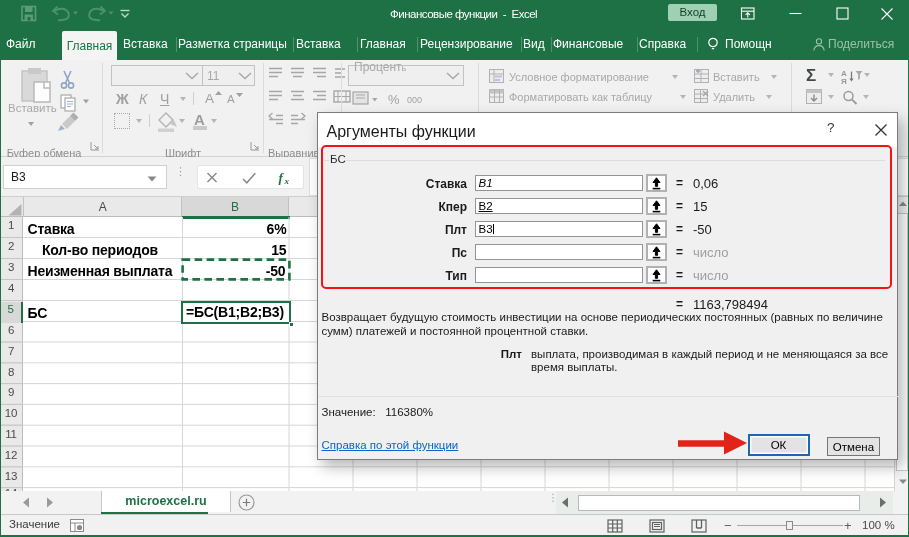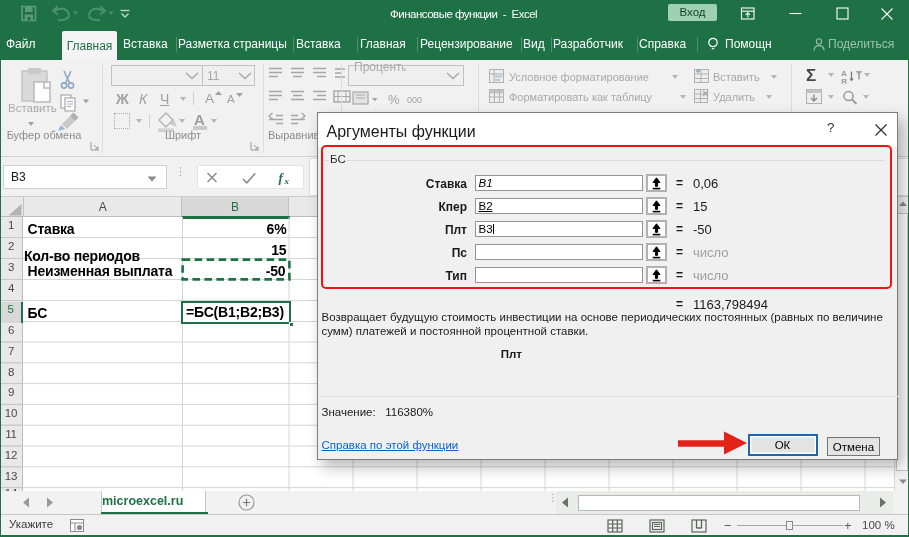--- a/index.html
+++ b/index.html
@@ -7,21 +7,21 @@
   .abs { position:absolute; }
   #app { position:absolute; left:0; top:0; width:909px; height:537px; overflow:hidden; }
   
   #titlebar { left:0; top:0; width:909px; height:28px; background:#1e7145; }
   #tabrow { left:0; top:28px; width:909px; height:32px; background:#1e7145; }
   .tab { position:absolute; top:0; height:32px; line-height:33px; color:#fff; font-size:12px; text-align:left; }
   .tabsep { position:absolute; top:9px; height:15px; width:1px; background:rgba(255,255,255,0.22); }
   #activetab { position:absolute; left:62px; top:3px; width:55px; height:29px; border-radius:2px 2px 0 0; background:#f5f4f4; color:#1e7145; font-size:12px; text-align:center; line-height:30px; }
   
   #ribbon { left:0; top:60px; width:909px; height:97px; background:#f1f1f1; border-bottom:1px solid #d2d2d2; }
-  .glabel { position:absolute; font-size:11px; color:#8c8c8c; top:69px; }
+  .glabel { position:absolute; font-size:11px; color:#8c8c8c; top:87px; }
   .gsep { position:absolute; top:3px; height:90px; width:1px; background:#dcdcdc; }
   .rtext { position:absolute; font-size:11px; color:#a8a8a8; white-space:nowrap; }
   .combo { position:absolute; background:#efefef; border:1px solid #c2c2c2; }
   .darr { position:absolute; width:0; height:0; border-left:3px solid transparent; border-right:3px solid transparent; border-top:4px solid #a0a0a0; }
   
   #fbar { left:0; top:157px; width:909px; height:40px; background:#f1f1f1; border-bottom:1px solid #cfcfcf; }
   
   #grid { left:0; top:197px; width:894px; height:294px; background:#fff; overflow:hidden; }
   .cell { position:absolute; font-size:14px; color:#000; white-space:nowrap; letter-spacing:-0.2px; }
   
@@ -84,21 +84,21 @@
   </div>
   <div class="abs" id="tabrow">
     <div id="activetab">Главная</div>
     <div class="tab" style="left:6px;width:47px;">Файл</div>
     <div class="tab" style="left:123px;width:52px;">Вставка</div>
     <div class="tab" style="left:178px;width:113px;">Разметка страницы</div>
     <div class="tab" style="left:296px;width:59px;">Вставка</div>
     <div class="tab" style="left:360px;width:55px;">Главная</div>
     <div class="tab" style="left:420px;width:99px;">Рецензирование</div>
     <div class="tab" style="left:523px;width:19px;">Вид</div>
-    <div class="tab" style="left:553px;width:83px;">Разработчик</div>
+    <div class="tab" style="left:553px;width:83px;">Финансовые</div>
     <div class="tab" style="left:639px;width:56px;">Справка</div>
     <div class="tab" style="left:725px;width:66px;">Помощн</div>
     <svg class="abs" style="left:705px;top:8px;" width="16" height="17" viewBox="0 0 16 17">
       <g stroke="#ffffff" stroke-width="1.2" fill="none">
         <circle cx="8" cy="6.5" r="4.2"></circle>
         <path d="M6.5 10.5 h3 M6.8 12.6 h2.4"></path>
       </g>
     </svg>
     <div class="tab" style="left:828px;width:70px;opacity:0.55;">Поделиться</div>
     <svg class="abs" style="left:812px;top:9px;opacity:0.55;" width="14" height="15" viewBox="0 0 14 15">
@@ -354,21 +354,21 @@
     <div class="cell" style="left:0;top:148px;width:22px;text-align:center;font-size:11.5px;color:#4a4a4a;">7</div>
     <div class="cell" style="left:0;top:168.5px;width:22px;text-align:center;font-size:11.5px;color:#4a4a4a;">8</div>
     <div class="cell" style="left:0;top:189px;width:22px;text-align:center;font-size:11.5px;color:#4a4a4a;">9</div>
     <div class="cell" style="left:0;top:210px;width:22px;text-align:center;font-size:11.5px;color:#4a4a4a;">10</div>
     <div class="cell" style="left:0;top:231px;width:22px;text-align:center;font-size:11.5px;color:#4a4a4a;">11</div>
     <div class="cell" style="left:0;top:252px;width:22px;text-align:center;font-size:11.5px;color:#4a4a4a;">12</div>
     <div class="cell" style="left:0;top:272.5px;width:22px;text-align:center;font-size:11.5px;color:#4a4a4a;">13</div>
     <div class="cell" style="left:0;top:290px;width:22px;text-align:center;font-size:11.5px;color:#4a4a4a;">14</div>
 
     <div class="cell" style="left:27.5px;top:24px;font-weight:bold;">Ставка</div>
-    <div class="cell" style="left:24px;top:45px;font-weight:bold;margin-top:6px;">Кол-во периодов</div>
+    <div class="cell" style="left:42px;top:45px;font-weight:bold;">Кол-во периодов</div>
     <div class="cell" style="left:27.5px;top:66px;font-weight:bold;">Неизменная выплата</div>
     <div class="cell" style="left:27.5px;top:107.5px;font-weight:bold;">БС</div>
     <div class="cell" style="left:182.4px;top:24px;width:104px;text-align:right;font-weight:bold;">6%</div>
     <div class="cell" style="left:182.4px;top:45px;width:104px;text-align:right;font-weight:bold;">15</div>
     <div class="cell" style="left:182.4px;top:66px;width:103px;text-align:right;font-weight:bold;">-50</div>
 
     <svg class="abs" style="left:181px;top:61px" width="110" height="23" viewBox="0 0 110 23">
       <rect x="1.6" y="1.6" width="106.8" height="19.8" fill="none" stroke="#1e7145" stroke-width="2.6" stroke-dasharray="7.6 4.4"></rect>
     </svg>
 
@@ -385,39 +385,39 @@
         <path d="M1 1.5 l4 4.5 l4 -4.5 z" fill="#8a8a8a"></path>
       </svg>
   </div>
   <div class="abs" id="tabbar">
     <svg class="abs" style="left:21px;top:6px" width="36" height="11" viewBox="0 0 36 11">
         <g fill="#9a9a9a">
           <path d="M8 0.5 L2 5.5 L8 10.5 z"></path>
           <path d="M26 0.5 L32 5.5 L26 10.5 z"></path>
         </g>
       </svg>
-    <div class="abs" style="left:101px;top:0;width:105px;height:20.5px;background:#fff;border-left:1px solid #c6c6c6;border-right:1px solid #c6c6c6;font-size:12.5px;font-weight:bold;color:#1e7145;line-height:21px;">microexcel.ru</div>
+    <div class="abs" style="left:101px;top:0;width:130px;height:20.5px;background:#fff;border-left:1px solid #c6c6c6;border-right:1px solid #c6c6c6;font-size:12.5px;font-weight:bold;color:#1e7145;text-align:center;line-height:21px;">microexcel.ru</div>
     <div class="abs" style="left:101px;top:20.5px;width:107px;height:2.5px;background:#1e7145;"></div>
     <svg class="abs" style="left:238px;top:3px" width="17" height="17" viewBox="0 0 17 17">
       <circle cx="8.5" cy="8.5" r="7.5" fill="none" stroke="#9a9a9a" stroke-width="1.2"></circle>
       <path d="M8.5 4.8 v7.4 M4.8 8.5 h7.4" stroke="#7a7a7a" stroke-width="1.2"></path>
     </svg>
     <div class="abs" style="left:548px;top:5px;width:4px;height:13px;color:#9a9a9a;font-size:10px;line-height:4.5px;">⋮⋮</div>
 
     <div class="abs" style="left:556px;top:0;width:337px;height:23px;background:#e9ede9;"></div>
     <svg class="abs" style="left:560px;top:6px" width="10" height="11" viewBox="0 0 10 11">
         <path d="M8 0.5 L2 5.5 L8 10.5 z" fill="#6d6d6d"></path>
       </svg>
     <div class="abs" style="left:578px;top:3.5px;width:282px;height:16px;background:#fff;border:1px solid #b9b9b9;"></div>
     <svg class="abs" style="left:878px;top:6px" width="10" height="11" viewBox="0 0 10 11">
         <path d="M2 0.5 L8 5.5 L2 10.5 z" fill="#6d6d6d"></path>
       </svg>
   </div>
   <div class="abs" id="statusbar">
-    <div class="abs" style="left:9px;top:3px;font-size:11.5px;color:#3a3a3a;">Укажите</div>
+    <div class="abs" style="left:9px;top:3px;font-size:11.5px;color:#3a3a3a;">Значение</div>
     <svg class="abs" style="left:70px;top:4px" width="14" height="13" viewBox="0 0 14 13">
       <rect x="0.5" y="0.5" width="13" height="12" fill="#fff" stroke="#8a8a8a"></rect>
       <path d="M0.5 4 h13 M5 4 v8.5" stroke="#8a8a8a" fill="none"></path>
       <circle cx="9.5" cy="8.5" r="2.6" fill="#8a8a8a"></circle>
     </svg>
     <svg class="abs" style="left:607px;top:4px" width="110" height="14" viewBox="0 0 110 14">
       <g stroke="#5f6360" stroke-width="1.2" fill="none">
         <rect x="1" y="1" width="14" height="12"></rect>
           <path d="M1 5 h14 M1 9 h14 M5.7 1 v12 M10.3 1 v12"></path>
         <rect x="43" y="1" width="14" height="12"></rect>
@@ -498,22 +498,23 @@
             <path d="M8.5 1.8 L12 6.5 L9.6 6.5 L9.6 10.3 L7.4 10.3 L7.4 6.5 L5 6.5 z"></path>
           </g>
         </svg></div>
     <div class="eq" style="top:155px;">=</div>
     <div class="fldval gray" style="top:154.5px;">число</div>
 
     <div class="eq" style="top:184px;">=</div>
     <div class="fldval" style="top:183.5px;">1163,798494</div>
     <div class="abs" style="left:3.5px;top:198px;width:572px;font-size:11.5px;color:#1a1a1a;line-height:13.5px;">Возвращает будущую стоимость инвестиции на основе периодических постоянных (равных по величине сумм) платежей и постоянной процентной ставки.</div>
     <div class="abs" style="left:144px;top:234.5px;width:60px;text-align:right;font-size:11.5px;font-weight:bold;color:#1a1a1a;">Плт</div>
+    <div class="abs" style="left:213px;top:234.5px;width:365px;font-size:11.5px;color:#1a1a1a;line-height:13.5px;">выплата, производимая в каждый период и не меняющаяся за все время выплаты.</div>
     <div class="abs" style="left:0;top:282.5px;width:581px;height:1px;background:#e2e2e2;"></div>
     <div class="abs" style="left:3.5px;top:293px;font-size:11.5px;color:#1a1a1a;">Значение: &nbsp; 116380%</div>
     <div class="abs" style="left:3.5px;top:326px;font-size:11.5px;color:#0b63cb;text-decoration:underline;">Справка по этой функции</div>
-    <div class="abs" style="left:429.5px;top:320.5px;width:70px;height:22.5px;background:#e3e3e3;border:2px solid #2065b0;box-shadow:inset 0 0 0 1.5px #fdfdfd;font-size:11.5px;color:#000;text-align:center;line-height:19px;">ОК</div>
+    <div class="abs" style="left:429.5px;top:320.5px;width:62px;height:22.5px;background:#e3e3e3;border:2px solid #2065b0;box-shadow:inset 0 0 0 1.5px #fdfdfd;font-size:11.5px;color:#000;text-align:center;line-height:19px;">ОК</div>
     <div class="abs" style="left:509px;top:323.5px;width:53px;height:19px;background:#e3e3e3;border:1px solid #757575;font-size:11.5px;color:#000;text-align:center;line-height:18px;">Отмена</div>
     <svg class="abs" style="left:358px;top:316px;z-index:6" width="74" height="28" viewBox="0 0 74 28">
       <path d="M2 11.2 L48 11.2 L48 2.5 L71 14 L48 25.5 L48 17.8 L2 17.8 z" fill="#e2231a"></path>
     </svg>
   </div>
 </div>
 
 </body></html>

